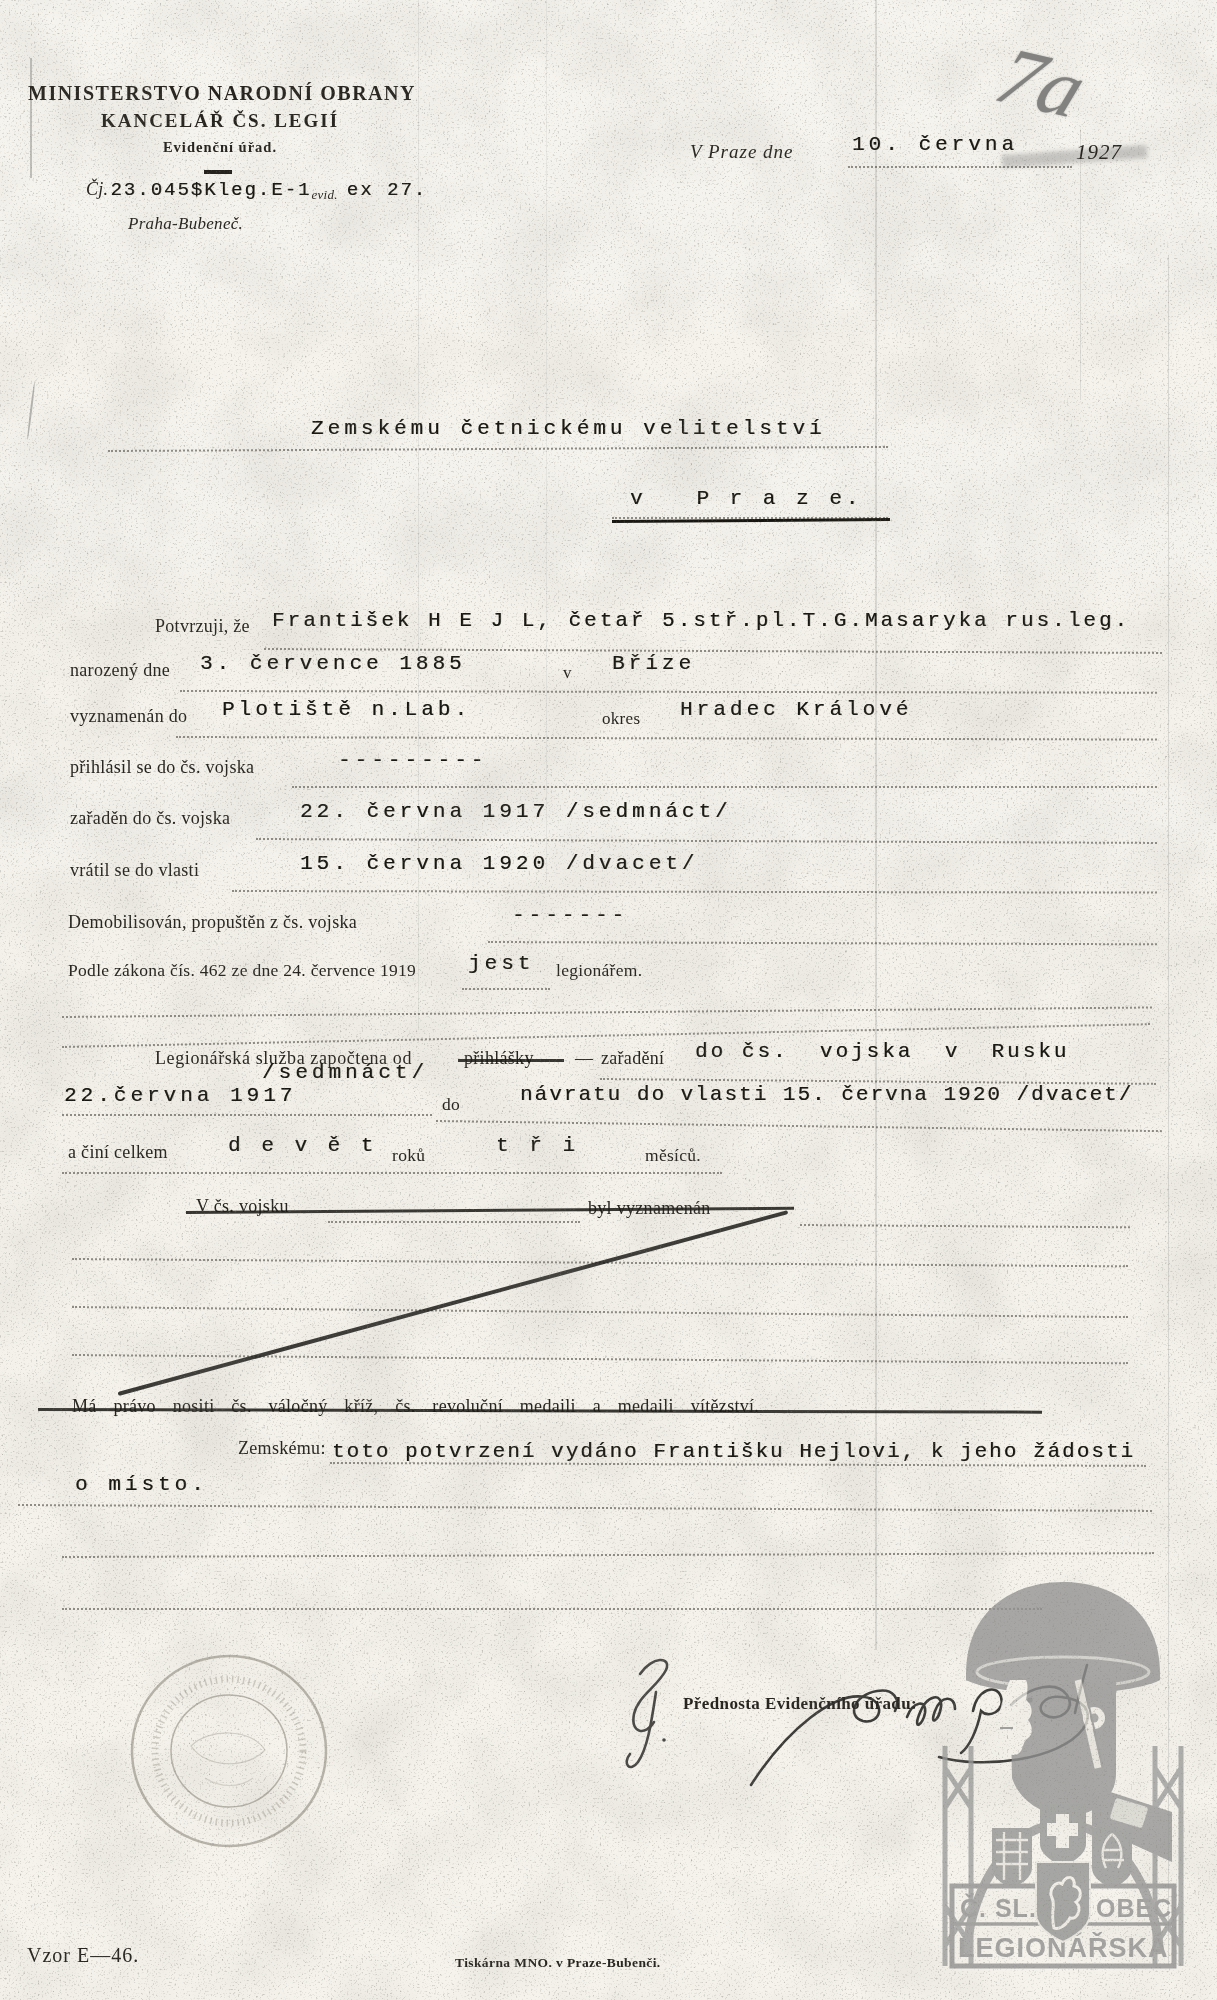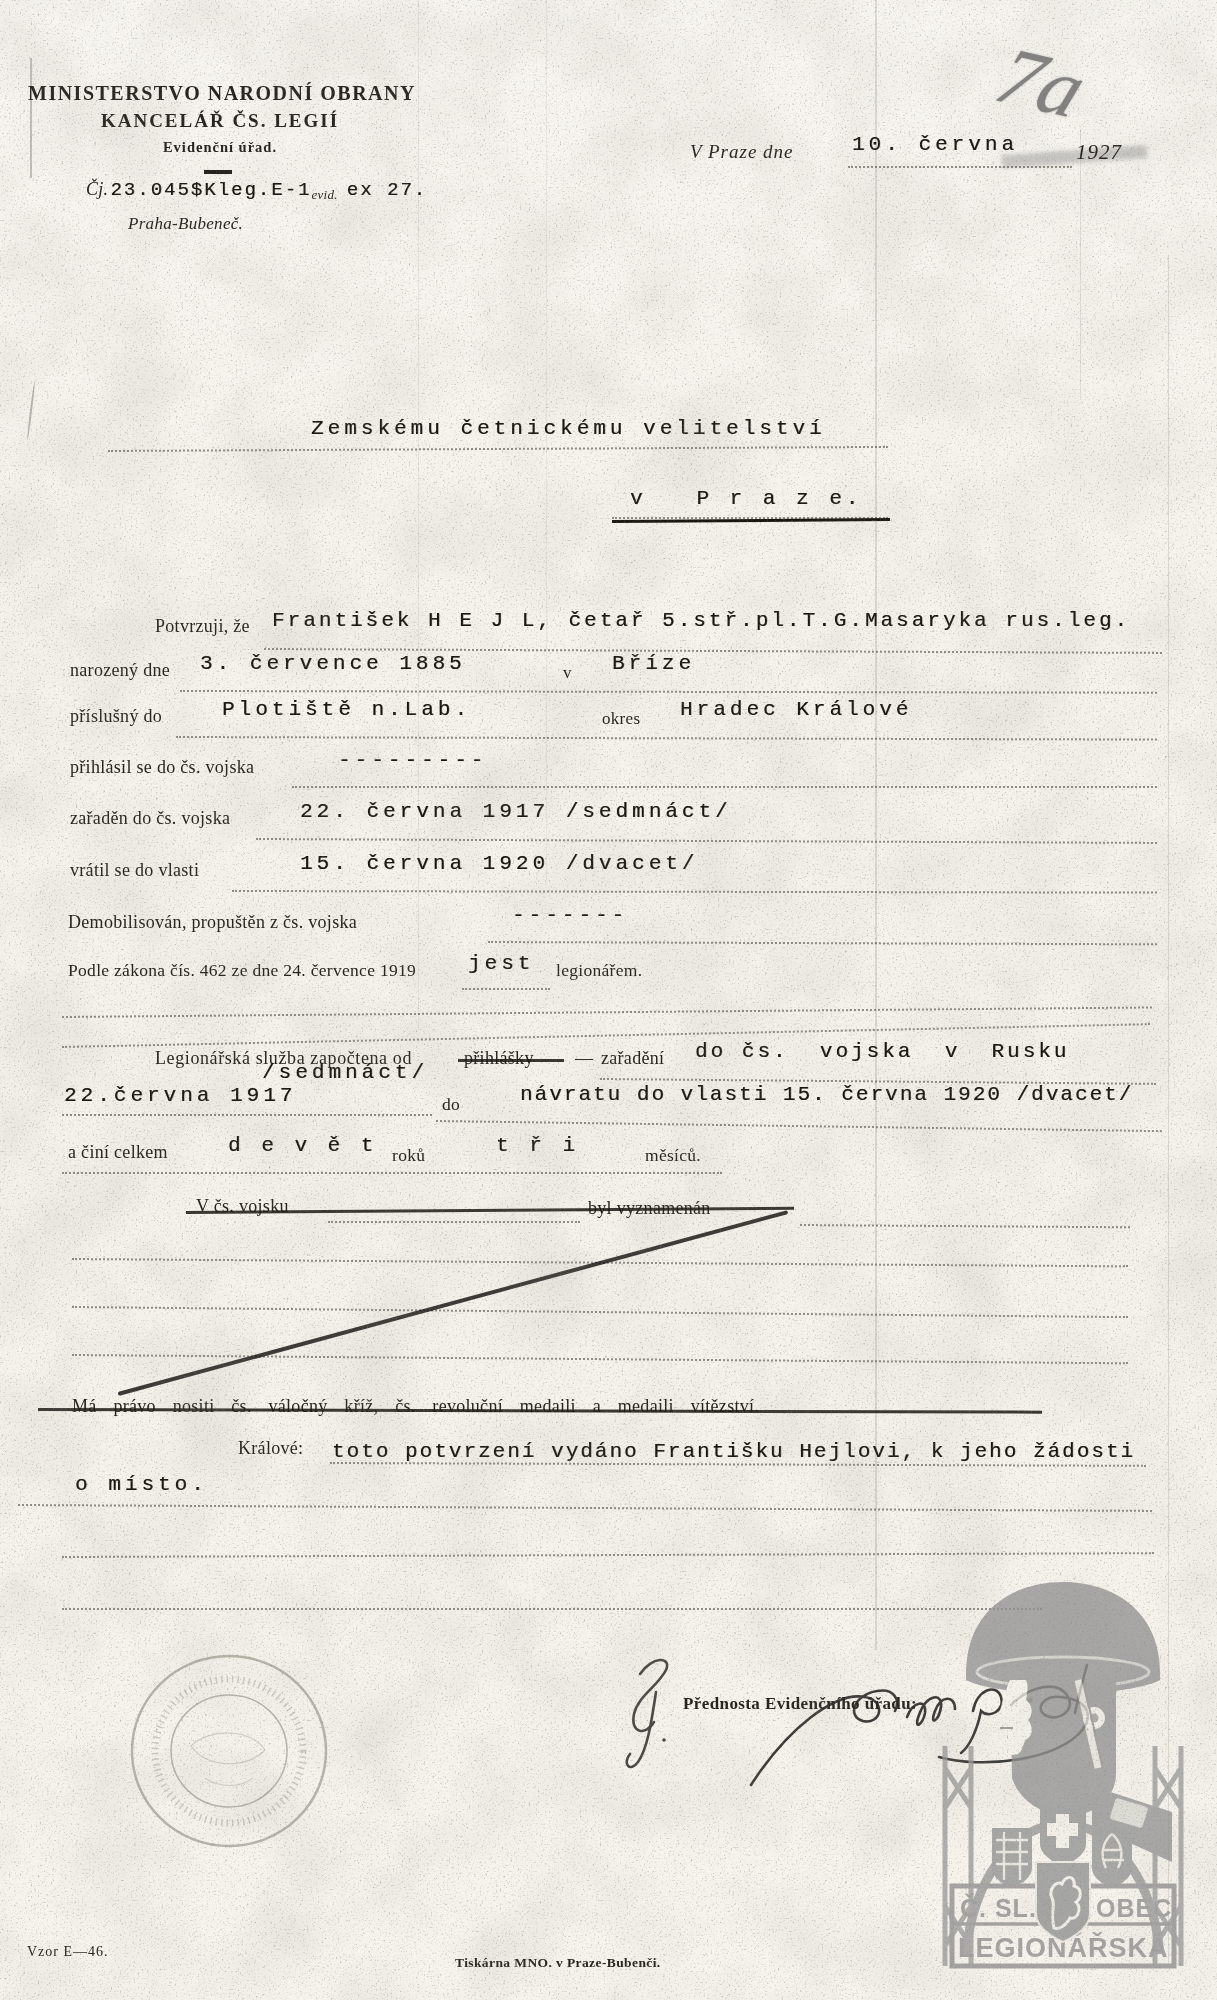--- a/index.html
+++ b/index.html
@@ -65,21 +65,21 @@
   <div class="abs serif" style="left:155px;top:616px;font-size:18px;">Potvrzuji, že</div>
   <div class="abs typed t3" style="left:272px;top:609px;">František H E J L, četař 5.stř.pl.T.G.Masaryka rus.leg.</div>
   <div class="abs dots" style="left:264px;top:648px;width:898px;transform:rotate(.25deg);"></div>
 
   <div class="abs serif" style="left:70px;top:660px;font-size:18px;">narozený dne</div>
   <div class="abs typed" style="left:200px;top:652px;">3. července 1885</div>
   <div class="abs serif" style="left:563px;top:663px;font-size:17px;">v</div>
   <div class="abs typed" style="left:612px;top:652px;">Bříze</div>
   <div class="abs dots" style="left:180px;top:690px;width:977px;transform:rotate(.1deg);"></div>
 
-  <div class="abs serif" style="left:70px;top:706px;font-size:18px;">příslušný do</div>
+  <div class="abs serif" style="left:70px;top:706px;font-size:18px;">vyznamenán do</div>
   <div class="abs typed" style="left:222px;top:698px;">Plotiště n.Lab.</div>
   <div class="abs serif" style="left:602px;top:709px;font-size:17px;">okres</div>
   <div class="abs typed" style="left:680px;top:698px;">Hradec Králové</div>
   <div class="abs dots" style="left:176px;top:736px;width:981px;transform:rotate(.15deg);"></div>
 
   <div class="abs serif" style="left:70px;top:757px;font-size:18px;">přihlásil se do čs. vojska</div>
   <div class="abs typed" style="left:338px;top:749px;">---------</div>
   <div class="abs dots" style="left:292px;top:786px;width:865px;"></div>
 
   <div class="abs serif" style="left:70px;top:808px;font-size:18px;">zařaděn do čs. vojska</div>
@@ -132,21 +132,21 @@
 
   <div class="abs dots" style="left:72px;top:1258px;width:1056px;transform:rotate(.4deg);"></div>
   <div class="abs dots" style="left:72px;top:1306px;width:1056px;transform:rotate(.55deg);"></div>
   <div class="abs dots" style="left:72px;top:1354px;width:1056px;transform:rotate(.45deg);"></div>
 
   <div class="abs" style="left:118px;top:1392px;width:694px;height:3.5px;background:rgba(25,23,20,.85);transform:rotate(-15.2deg);transform-origin:left center;border-radius:2px;"></div>
 
   <div class="abs serif" style="left:72px;top:1396px;font-size:18px;word-spacing:12px;">Má právo nositi čs. váločný kříž, čs. revoluční medaili a medaili vítězství.</div>
   <div class="strike" style="left:38px;top:1408px;width:1004px;transform:rotate(.15deg);"></div>
 
-  <div class="abs serif" style="left:238px;top:1438px;font-size:18px;">Králové:</div>
+  <div class="abs serif" style="left:238px;top:1438px;font-size:18px;">Zemskému:</div>
   <div class="abs typed t2" style="left:332px;top:1430px;margin-top:10px;">toto potvrzení vydáno Františku Hejlovi, k jeho žádosti</div>
   <div class="abs dots" style="left:330px;top:1462px;width:816px;transform:rotate(.2deg);"></div>
   <div class="abs typed" style="left:75px;top:1473px;">o místo.</div>
   <div class="abs dots" style="left:18px;top:1504px;width:1134px;transform:rotate(.3deg);"></div>
   <div class="abs dots" style="left:62px;top:1556px;width:1092px;transform:rotate(-.2deg);"></div>
   <div class="abs dots" style="left:62px;top:1608px;width:980px;"></div>
 
   <svg class="abs" style="left:125px;top:1650px;" width="210" height="205" viewBox="0 0 210 205">
     <g fill="none" stroke="#7c766a" opacity=".5">
       <ellipse cx="104" cy="101" rx="97" ry="95" stroke-width="2.5"></ellipse>
@@ -228,21 +228,21 @@
         <text x="22" y="381" font-size="27" font-weight="bold" fill="#8f8f8f" letter-spacing="1">LEGIONÁŘSKÁ</text>
       </g>
 
       <g>
         <path fill="#919191" stroke="#e9e7e0" stroke-width="2" d="M100,286 h54 v52 c0,17 -27,28 -27,28 c0,0 -27,-11 -27,-28 Z"></path>
         <path d="M118,352 C114,336 120,330 116,322 C112,314 120,304 126,308 C130,298 140,300 138,310 C146,312 146,322 140,326 C146,332 142,344 134,342 C130,350 122,354 118,352 Z" fill="none" stroke="#efede6" stroke-width="3"></path>
       </g>
     </g>
   </svg>
 
-  <div class="abs serif" style="left:27px;top:1944px;font-size:14px;letter-spacing:1px;">Vzor E—46.</div>
+  <div class="abs serif" style="left:27px;top:1944px;font-size:20px;letter-spacing:1px;">Vzor E—46.</div>
   <div class="abs serif bold" style="left:455px;top:1955px;font-size:13.5px;letter-spacing:.4px;">Tiskárna MNO. v Praze-Bubenči.</div>
 
   <svg class="noise" width="1217" height="2000">
     <filter id="grain">
       <feTurbulence type="fractalNoise" baseFrequency="0.55" numOctaves="2" seed="7"></feTurbulence>
       <feColorMatrix type="matrix" values="0 0 0 0 0.22  0 0 0 0 0.21  0 0 0 0 0.19  0.9 0.9 0.9 0 -1.45"></feColorMatrix>
     </filter>
     <filter id="blotch">
       <feTurbulence type="fractalNoise" baseFrequency="0.012" numOctaves="3" seed="11"></feTurbulence>
       <feColorMatrix type="matrix" values="0 0 0 0 0.25  0 0 0 0 0.24  0 0 0 0 0.21  0.5 0.5 0.5 0 -0.62"></feColorMatrix>

